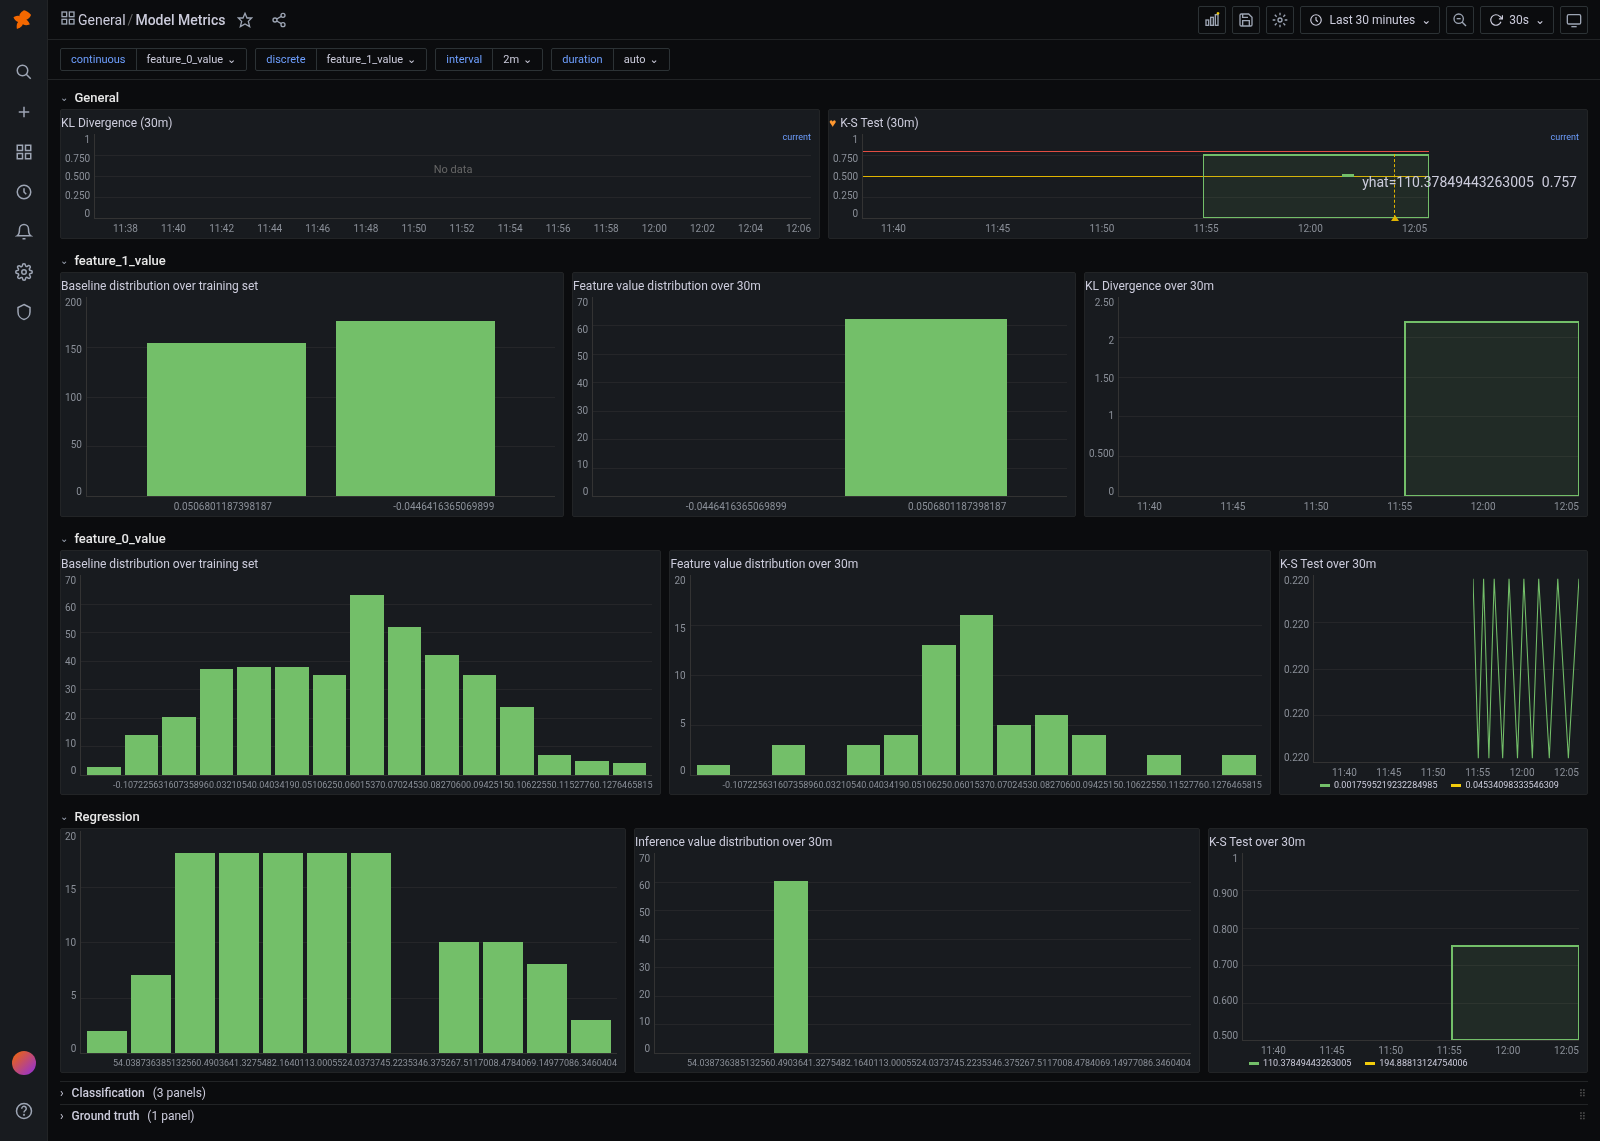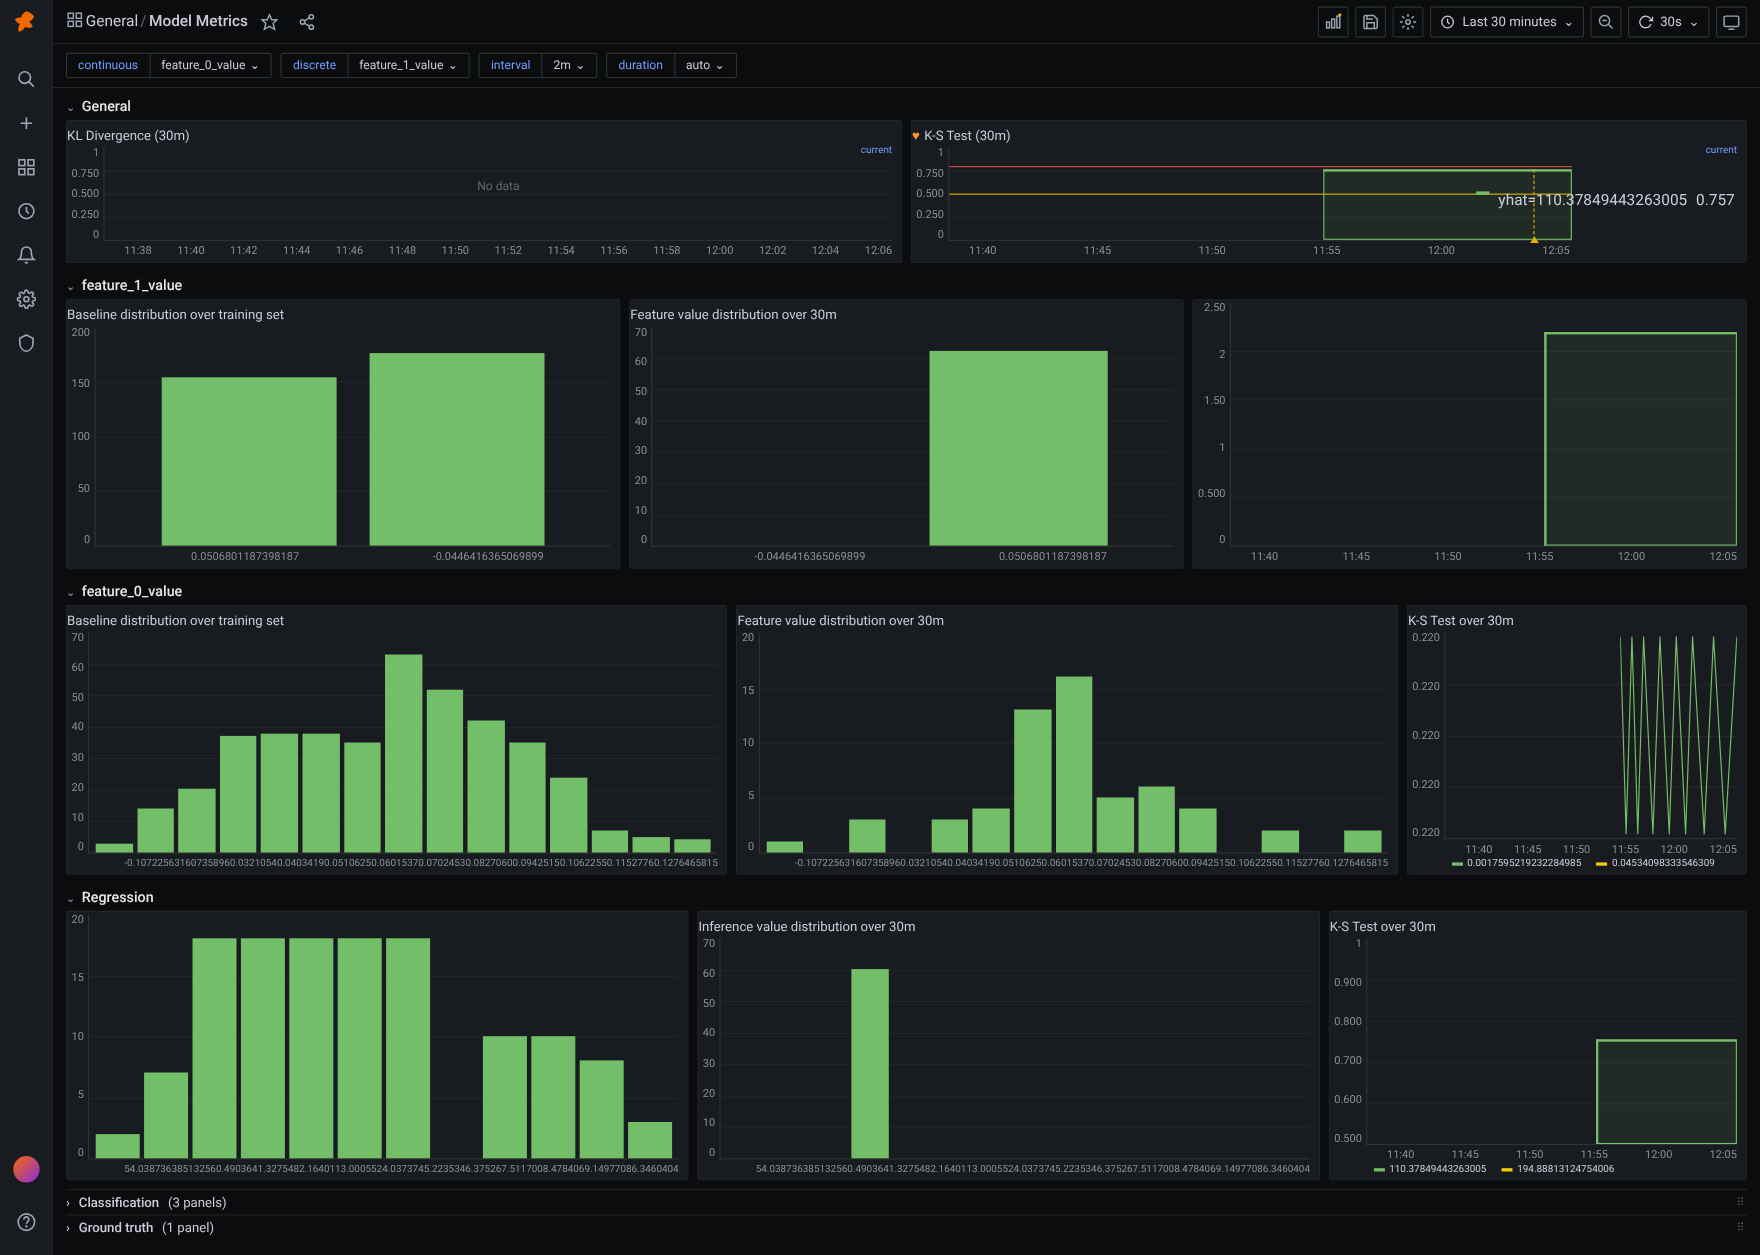--- a/index.html
+++ b/index.html
@@ -415,20 +415,21 @@
               </div>
             </div>
           </div>
           <div class="x-axis bars">
               <span>-0.0446416365069899</span>
               <span>0.0506801187398187</span>
             </div>
         </div>
 
         <div class="panel" style="height:245px">
+          <div class="panel-title">KL Divergence over 30m</div>
           <div class="chart-area">
             <div class="y-axis">
                 <span>2.50</span>
                 <span>2</span>
                 <span>1.50</span>
                 <span>1</span>
                 <span>0.500</span>
                 <span>0</span>
               </div>
             <div class="plot">

